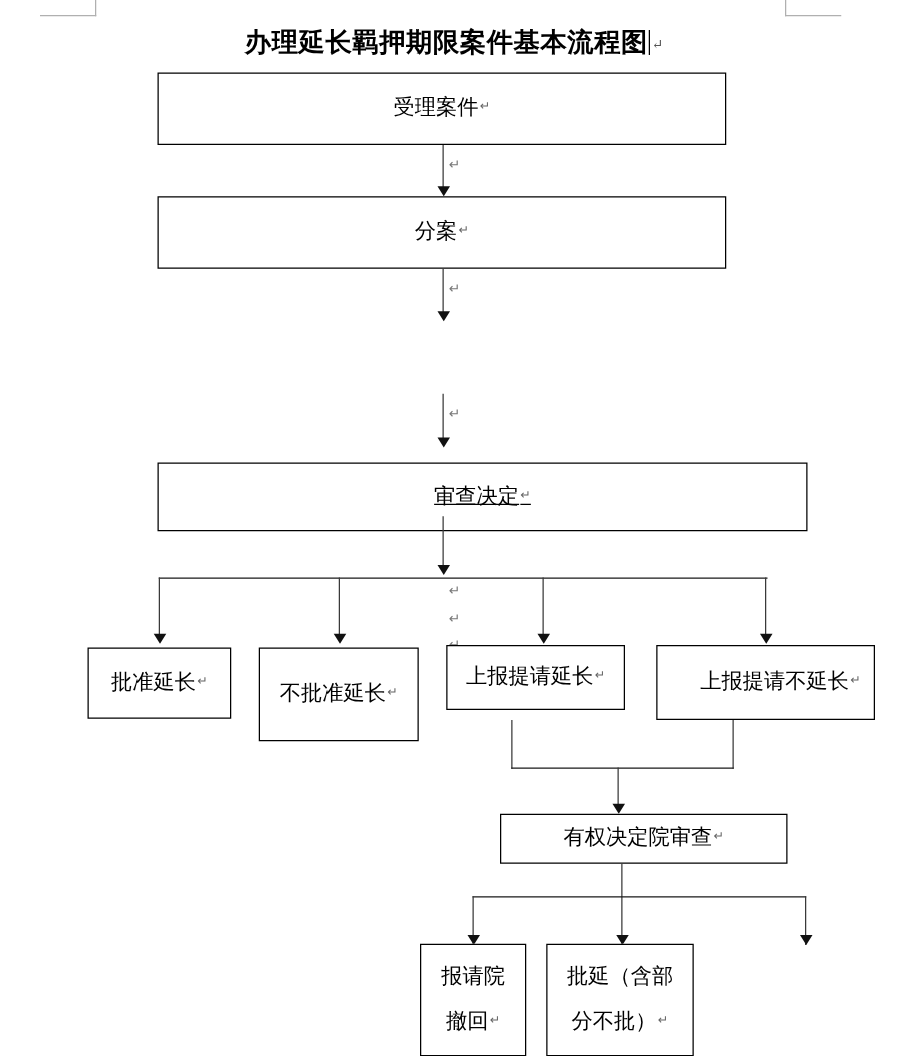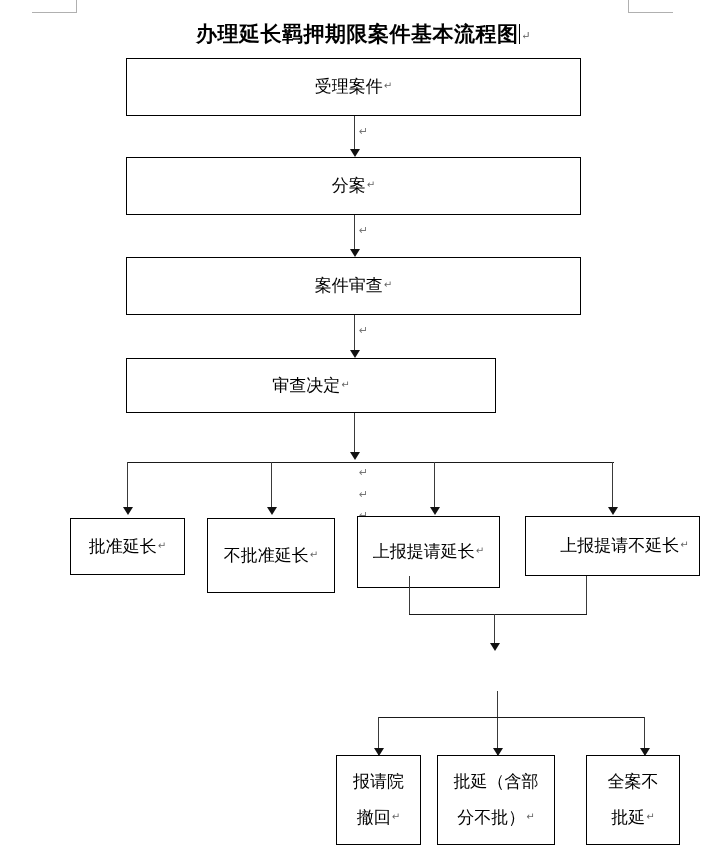--- a/index.html
+++ b/index.html
@@ -134,29 +134,26 @@
   <div class="mark" style="left:359px; top:126px;">↵</div>
 
   <div class="box" style="left:126px; top:157px; width:455px; height:58px;">
     <span class="line"><span>分案</span><span class="pilcrow">↵</span></span>
   </div>
 
   <div class="vline" style="left:354px; top:215px; height:37px;"></div>
   <div class="arrowhead" style="left:350px; top:249px;"></div>
   <div class="mark" style="left:359px; top:225px;">↵</div>
 
-  <div class="box" style="left:126px; top:257px; width:455px; height:58px;">
-    <span class="line"><span>案件审查</span><span class="pilcrow">↵</span></span>
-  </div>
 
   <div class="vline" style="left:354px; top:315px; height:38px;"></div>
   <div class="arrowhead" style="left:350px; top:350px;"></div>
   <div class="mark" style="left:359px; top:325px;">↵</div>
 
-  <div class="box" style="left:126px; top:358px; width:370px; height:55px;">
+  <div class="box" style="left:126px; top:370px; width:520px; height:55px;text-decoration:underline;">
     <span class="line"><span>审查决定</span><span class="pilcrow">↵</span></span>
   </div>
 
   <div class="vline" style="left:354px; top:413px; height:42px;"></div>
   <div class="arrowhead" style="left:350px; top:452px;"></div>
   <div class="hline" style="left:127px; top:462px; width:487px;"></div>
 
   <div class="vline" style="left:127px; top:462px; height:47px;"></div>
   <div class="arrowhead" style="left:123px; top:507px;"></div>
 
@@ -174,34 +171,37 @@
   <div class="mark" style="left:359px; top:510px;">↵</div>
 
   <div class="box" style="left:70px; top:518px; width:115px; height:57px;">
     <span class="line"><span>批准延长</span><span class="pilcrow">↵</span></span>
   </div>
 
   <div class="box" style="left:207px; top:518px; width:128px; height:75px;">
     <span class="line"><span>不批准延长</span><span class="pilcrow">↵</span></span>
   </div>
 
-  <div class="box" style="left:357px; top:516px; width:143px; height:72px;">
+  <div class="box" style="left:357px; top:516px; width:143px; height:52px;">
     <span class="line"><span>上报提请延长</span><span class="pilcrow">↵</span></span>
   </div>
 
   <div class="box" style="left:525px; top:516px; width:175px; height:60px;padding-left:24px;">
     <span class="line"><span>上报提请不延长</span><span class="pilcrow">↵</span></span>
   </div>
 
   <div class="vline" style="left:409px; top:576px; height:39px;"></div>
   <div class="vline" style="left:586px; top:576px; height:39px;"></div>
   <div class="hline" style="left:409px; top:614px; width:178px;"></div>
   <div class="vline" style="left:494px; top:614px; height:32px;"></div>
   <div class="arrowhead" style="left:490px; top:643px;"></div>
 
+  <div class="box" style="left:400px; top:651px; width:230px; height:40px;">
+    <span class="line"><span>有权决定院审查</span><span class="pilcrow">↵</span></span>
+  </div>
 
   <div class="vline" style="left:497px; top:691px; height:65px;"></div>
   <div class="arrowhead" style="left:493px; top:748px;"></div>
   <div class="hline" style="left:378px; top:717px; width:267px;"></div>
 
   <div class="vline" style="left:378px; top:717px; height:39px;"></div>
   <div class="arrowhead" style="left:374px; top:748px;"></div>
 
   <div class="vline" style="left:644px; top:717px; height:39px;"></div>
   <div class="arrowhead" style="left:640px; top:748px;"></div>
@@ -209,18 +209,14 @@
   <div class="box two-line" style="left:336px; top:755px; width:85px; height:90px;">
     <span class="line">报请院</span>
     <span class="line"><span>撤回</span><span class="pilcrow">↵</span></span>
   </div>
 
   <div class="box two-line" style="left:437px; top:755px; width:118px; height:90px;">
     <span class="line">批延（含部</span>
     <span class="line"><span>分不批）</span><span class="pilcrow">↵</span></span>
   </div>
 
-  <div class="box two-line" style="left:586px; top:755px; width:94px; height:90px;">
-    <span class="line">全案不</span>
-    <span class="line"><span>批延</span><span class="pilcrow">↵</span></span>
-  </div>
 
 </div>
 
 </body></html>

